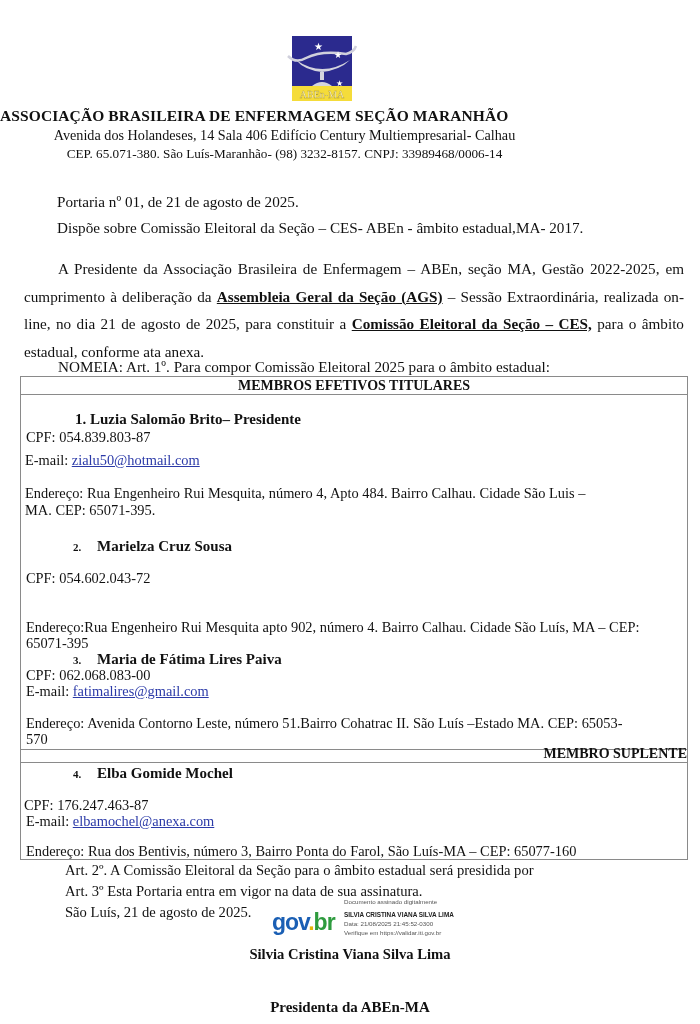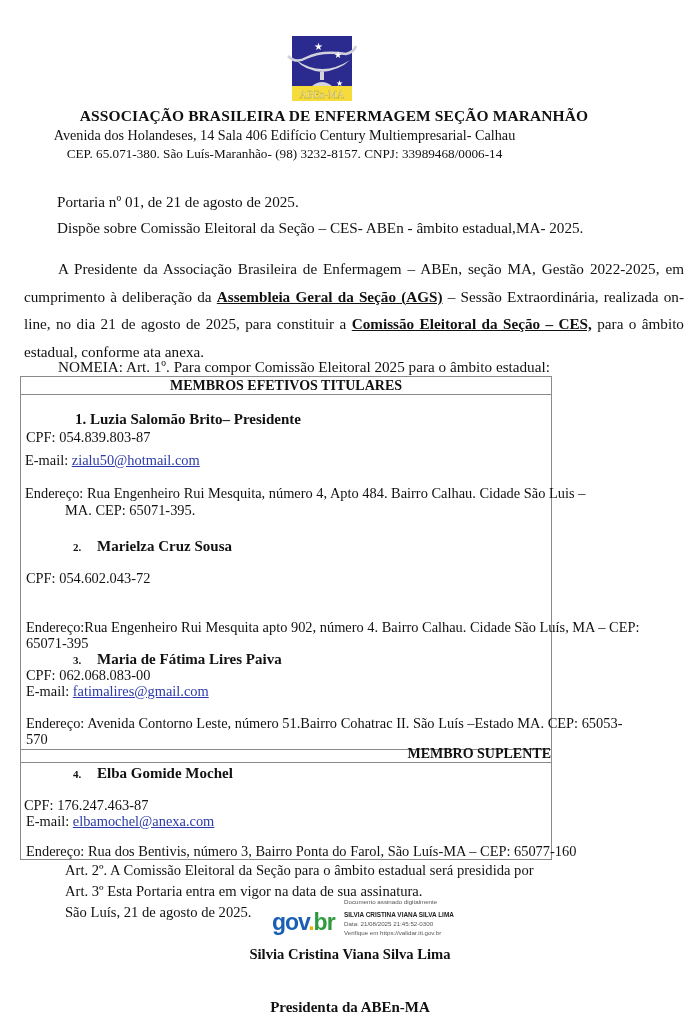--- a/index.html
+++ b/index.html
@@ -5,38 +5,38 @@
     html, body { margin: 0; padding: 0; background: #ffffff; }
     body {
       width: 700px; height: 1024px; position: relative; overflow: hidden;
       font-family: "Liberation Serif", "DejaVu Serif", serif;
       color: #111;
     }
     .abs { position: absolute; }
     
     #logo { left: 286px; top: 34px; width: 72px; height: 68px; }
     
-    .hdr-title { left: 0; width: 668px; top: 107px; text-align: center; font-weight: bold; font-size: 15.5px; letter-spacing: 0.1px; }
+    .hdr-title { left: 0; width: 668px; top: 107px; text-align: left; font-weight: bold; font-size: 15.5px; letter-spacing: 0.1px; }
     .hdr-line { left: 0; width: 569px; text-align: center; font-size: 14.2px; }
     #hdr-addr { top: 127px; }
     #hdr-cep { top: 146px; font-size: 13.2px; }
 
     .p { font-size: 15.2px; white-space: nowrap; }
     #portaria { left: 57px; top: 193px; }
     #dispoe { left: 57px; top: 219px; }
 
     .para { left: 24px; width: 660px; font-size: 15.2px; line-height: 27.5px; text-align: justify; }
     #para1 { top: 255px; }
     .para .indent { display: inline-block; width: 34px; }
     .u-bold { font-weight: bold; text-decoration: underline; }
 
     #nomeia { left: 58px; top: 358px; }
 
     
-    .tbl { left: 20px; width: 532px; border: 1.5px solid #8a8a8a; box-sizing: border-box; }
+    .tbl { left: 20px; width: 668px; border: 1.5px solid #8a8a8a; box-sizing: border-box; }
     #tbl-main { top: 376px; height: 374px; }
     #tbl-supl { top: 745px; height: 115px; }
     .tbl-head { position: absolute; left: 0; right: 0; top: 0; height: 17px; border-bottom: 1.5px solid #8a8a8a; text-align: center; font-weight: bold; font-size: 14px; line-height: 17px; }
     #tbl-supl .tbl-head { border-top: 0; text-align: right; }
     .cell-text { font-size: 14.4px; line-height: 16px; white-space: nowrap; }
     .name { font-weight: bold; font-size: 15px; }
     .num-small { font-size: 11px; font-weight: bold; display: inline-block; width: 24px; }
     a.email { color: #2b3aa8; text-decoration: underline; }
 
     
@@ -76,34 +76,34 @@
     <text x="50" y="52" fill="#fff" font-size="8">★</text>
     <text x="36" y="64" text-anchor="middle" font-family="Liberation Serif, serif" font-size="10" fill="#fff" stroke="#b09a20" stroke-width="0.3">ABEn-MA</text>
   </svg>
 </div>
 
 <div class="abs hdr-title">ASSOCIAÇÃO BRASILEIRA DE ENFERMAGEM SEÇÃO MARANHÃO</div>
 <div id="hdr-addr" class="abs hdr-line">Avenida dos Holandeses, 14 Sala 406 Edifício Century Multiempresarial- Calhau</div>
 <div id="hdr-cep" class="abs hdr-line">CEP. 65.071-380.  São Luís-Maranhão- (98) 3232-8157. CNPJ: 33989468/0006-14</div>
 
 <div id="portaria" class="abs p">Portaria nº 01, de 21 de agosto de 2025.</div>
-<div id="dispoe" class="abs p">Dispõe sobre Comissão Eleitoral da Seção – CES- ABEn - âmbito estadual,MA- 2025.</div>
+<div id="dispoe" class="abs p">Dispõe sobre Comissão Eleitoral da Seção – CES- ABEn - âmbito estadual,MA- 2017.</div>
 
 <div id="para1" class="abs para"><span class="indent"></span><span>A Presidente da Associação Brasileira de Enfermagem – ABEn, seção MA, Gestão 2022-2025, em cumprimento à deliberação da </span><span class="u-bold">Assembleia Geral da Seção (AGS)</span><span> – Sessão Extraordinária, realizada on-line, no dia 21 de agosto de 2025, para constituir  a </span><span class="u-bold">Comissão Eleitoral da Seção – CES,</span><span> para o âmbito estadual, conforme ata anexa.</span></div>
 
 <div id="nomeia" class="abs p">NOMEIA:  Art. 1º. Para compor Comissão  Eleitoral 2025 para o âmbito estadual:</div>
 
 <div id="tbl-main" class="abs tbl">
   <div class="tbl-head">MEMBROS EFETIVOS TITULARES</div>
 
   <div class="abs name" style="left:54px; top:34px;"><span>1.</span> <span>Luzia Salomão Brito– Presidente</span></div>
   <div class="abs cell-text" style="left:5px; top:52px;"><span>CPF: </span><span>054.839.803-87</span></div>
   <div class="abs cell-text" style="left:4px; top:75px;"><span>E-mail: </span><a class="email">zialu50@hotmail.com</a></div>
   <div class="abs cell-text" style="left:4px; top:108px;">Endereço: Rua Engenheiro Rui Mesquita,  número 4, Apto 484. Bairro Calhau. Cidade São Luis –</div>
-  <div class="abs cell-text" style="left:4px; top:125px;margin-left:40px;">MA. CEP: 65071-395.</div>
+  <div class="abs cell-text" style="left:4px; top:125px;">MA. CEP: 65071-395.</div>
 
   <div class="abs name" style="left:52px; top:161px;"><span class="num-small">2.</span><span>Marielza Cruz Sousa</span></div>
   <div class="abs cell-text" style="left:5px; top:193px;"><span>CPF: </span><span>054.602.043-72</span></div>
   <div class="abs cell-text" style="left:5px; top:242px;">Endereço:Rua Engenheiro Rui Mesquita apto 902, número 4. Bairro Calhau. Cidade São Luís, MA – CEP:</div>
   <div class="abs cell-text" style="left:5px; top:258px;font-family:Liberation Serif, serif;">65071-395</div>
 
   <div class="abs name" style="left:52px; top:274px;"><span class="num-small">3.</span><span>Maria de Fátima Lires Paiva</span></div>
   <div class="abs cell-text" style="left:5px; top:290px;"><span>CPF: </span><span>062.068.083-00</span></div>
   <div class="abs cell-text" style="left:5px; top:306px;"><span>E-mail: </span><a class="email">fatimalires@gmail.com</a></div>
   <div class="abs cell-text" style="left:5px; top:338px;">Endereço: Avenida Contorno Leste, número 51.Bairro  Cohatrac II. São Luís –Estado MA. CEP: 65053-</div>

